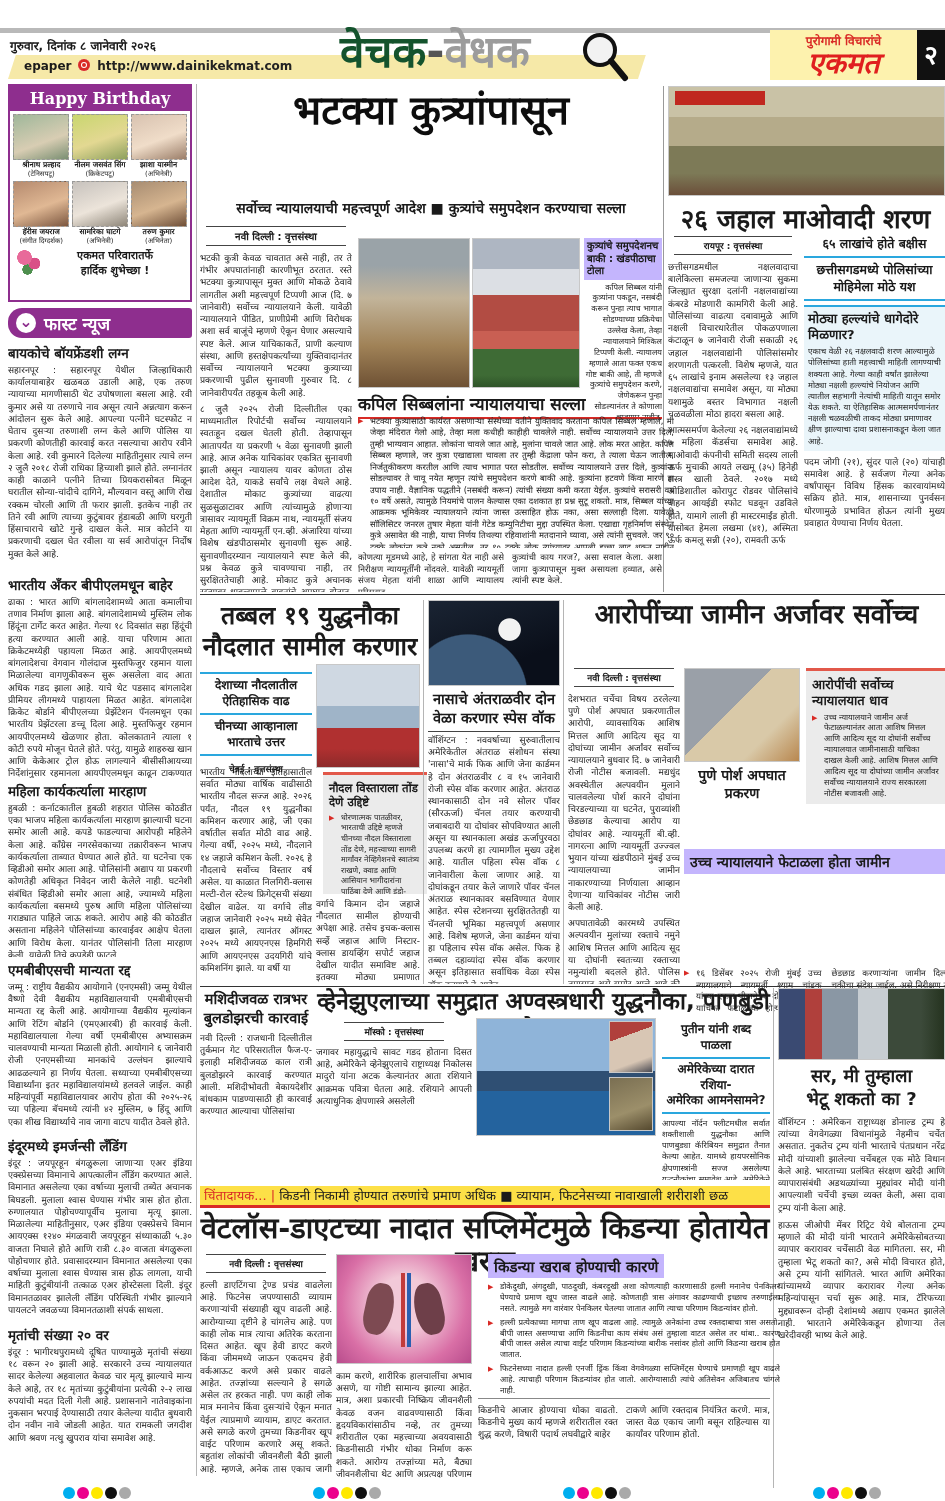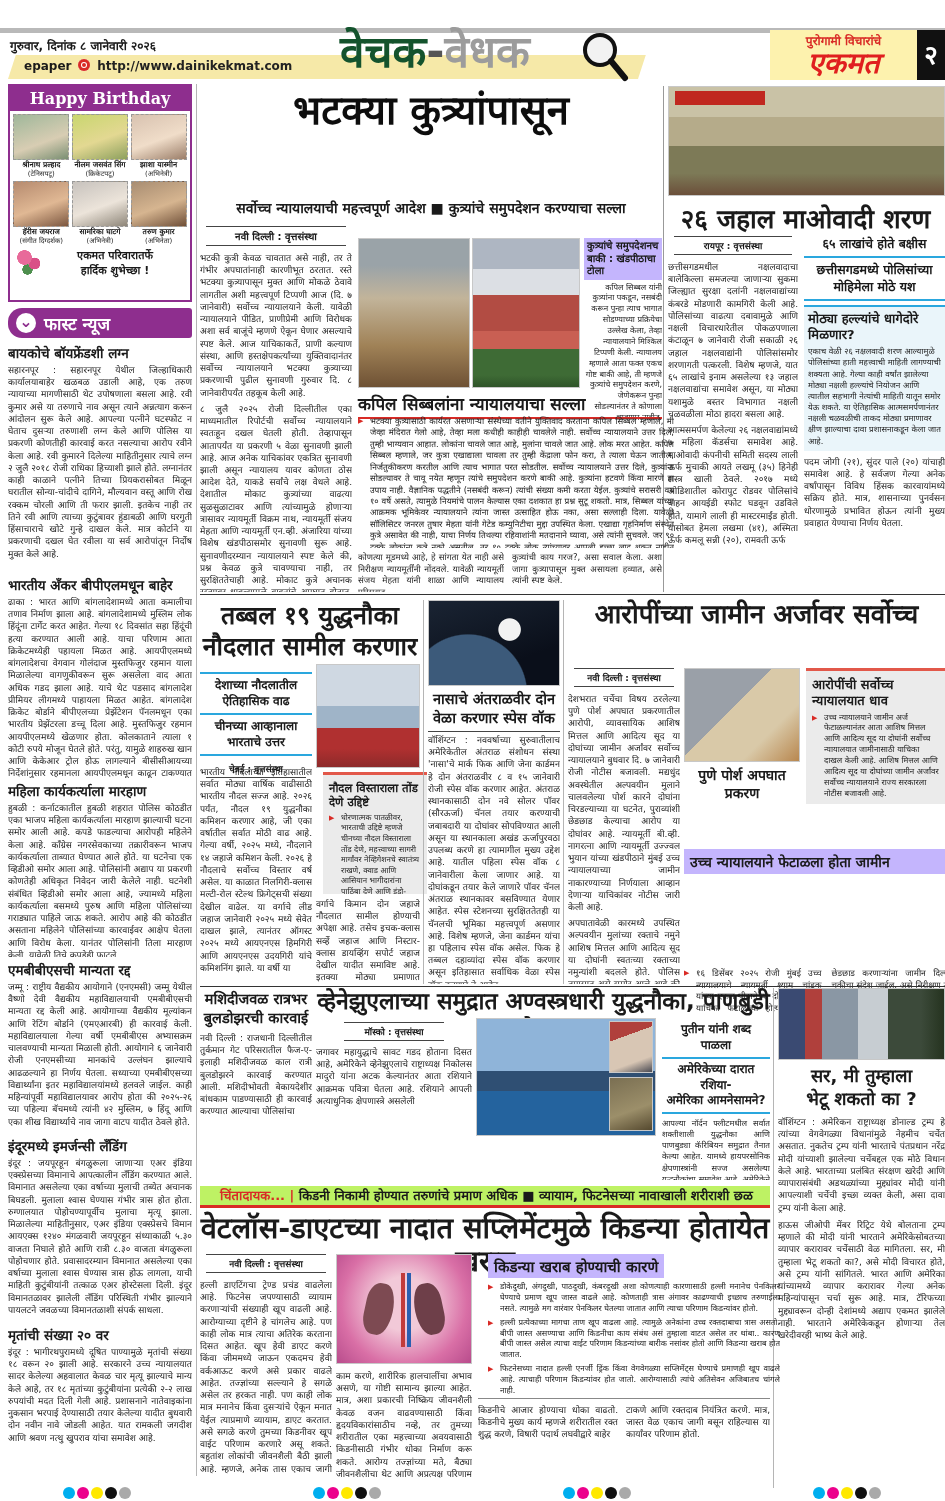--- a/index.html
+++ b/index.html
@@ -256,21 +256,21 @@
   <div class="ph" style="left:778px;top:988px;width:167px;height:72px;background:linear-gradient(90deg,#3a4a72 0 16%,#b0403c 16% 26%,#8a97a4 26% 48%,#c7cdd2 48% 66%,#3c4a3a 66% 86%,#25331f);"></div>
   <div class="abs" style="left:778px;top:1064px;width:167px;text-align:center;font-weight:800;font-size:18px;line-height:1.3;">
     <div>सर, मी तुम्हाला</div>
     <div>भेटू शकतो का ?</div>
   </div>
   <div class="abs" style="left:778px;top:1116px;width:167px;height:372px;overflow:hidden;">
     <div class="jtxt" style="margin-bottom:5px;">वॉशिंग्टन : अमेरिकन राष्ट्राध्यक्ष डोनाल्ड ट्रम्प हे त्यांच्या वेगवेगळ्या विधानांमुळे नेहमीच चर्चेत असतात. नुकतेच ट्रम्प यांनी भारताचे पंतप्रधान नरेंद्र मोदी यांच्याशी झालेल्या चर्चेबद्दल एक मोठे विधान केले आहे. भारताच्या प्रलंबित संरक्षण खरेदी आणि व्यापारासंबंधी अडथळ्यांच्या मुद्द्यांवर मोदी यांनी आपल्याशी चर्चेची इच्छा व्यक्त केली, असा दावा ट्रम्प यांनी केला आहे.</div>
     <div class="jtxt">हाऊस जीओपी मेंबर रिट्रिट येथे बोलताना ट्रम्प म्हणाले की मोदी यांनी भारताने अमेरिकेसोबतच्या व्यापार करारावर चर्चेसाठी वेळ मागितला. सर, मी तुम्हाला भेटू शकतो का?, असे मोदी विचारत होते, असे ट्रम्प यांनी सांगितले. भारत आणि अमेरिका यांच्यामध्ये व्यापार करारावर गेल्या अनेक महिन्यांपासून चर्चा सुरू आहे. मात्र, टॅरिफच्या मुद्द्यावरून दोन्ही देशांमध्ये अद्याप एकमत झालेले नाही. भारताने अमेरिकेकडून होणाऱ्या तेल खरेदीवरही भाष्य केले आहे.</div>
   </div>
 
-  <div class="abs" style="left:200px;top:1186px;width:570px;height:22px;background:#bef264;border-bottom:3px solid #d92b26;font-size:13px;font-weight:700;line-height:20px;box-sizing:border-box;padding-left:20px;">
+  <div class="abs" style="left:200px;top:1186px;width:570px;height:22px;background:#fde047;border-bottom:3px solid #d92b26;font-size:13px;font-weight:400;line-height:20px;box-sizing:border-box;padding-left:4px;">
     <span style="color:#d92b26;">चिंतादायक... |</span>
     <span>किडनी निकामी होण्यात तरुणांचे प्रमाण अधिक ■ व्यायाम, फिटनेसच्या नावाखाली शरीराशी छळ</span>
   </div>
   <div class="abs" style="left:200px;top:1212px;width:570px;text-align:center;font-weight:800;font-size:29px;line-height:1.15;">वेटलॉस-डाएटच्या नादात सप्लिमेंटमुळे किडन्या होतायेत खराब</div>
   <div class="abs" style="left:200px;top:1254px;width:132px;height:224px;overflow:hidden;">
     <div class="byline" style="font-size:9px;">नवी दिल्ली : वृत्तसंस्था</div>
     <div class="jtxt">हल्ली डाएटिंगचा ट्रेण्ड प्रचंड वाढलेला आहे. फिटनेस जपण्यासाठी व्यायाम करणाऱ्यांची संख्याही खूप वाढली आहे. आरोग्याच्या दृष्टीने हे चांगलेच आहे. पण काही लोक मात्र त्याचा अतिरेक करताना दिसत आहेत. खूप हेवी डाएट करणे किंवा जीममध्ये जाऊन एकदमच हेवी वर्कआऊट करणे असे प्रकार वाढले आहेत. तज्ज्ञांच्या सल्ल्याने हे सगळे असेल तर हरकत नाही. पण काही लोक मात्र मनानेच किंवा दुसऱ्यांचे ऐकून मनात येईल त्याप्रमाणे व्यायाम, डाएट करतात. असे सगळे करणे तुमच्या किडनीवर खूप वाईट परिणाम करणारे असू शकते. बहुतांश लोकांची जीवनशैली बैठी झाली आहे. म्हणजे, अनेक तास एकाच जागी बसून</div>
   </div>
   <div class="ph" style="left:336px;top:1254px;width:136px;height:110px;background:radial-gradient(circle at 50% 45%,#f2c9d8 0 30%,#d96fa6 70%,#b84c8c);">
     <div style="position:absolute;left:28px;top:28px;width:28px;height:52px;background:#7d4a52;border-radius:60% 60% 60% 60%/50% 70% 70% 50%;transform:rotate(12deg);"></div>

